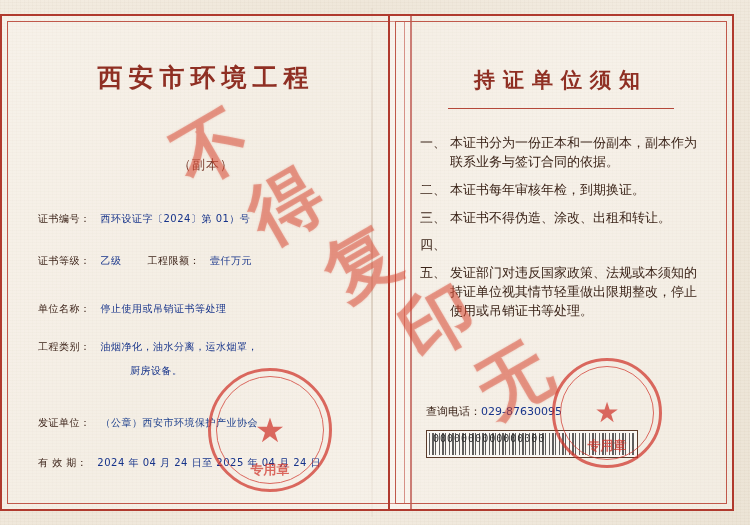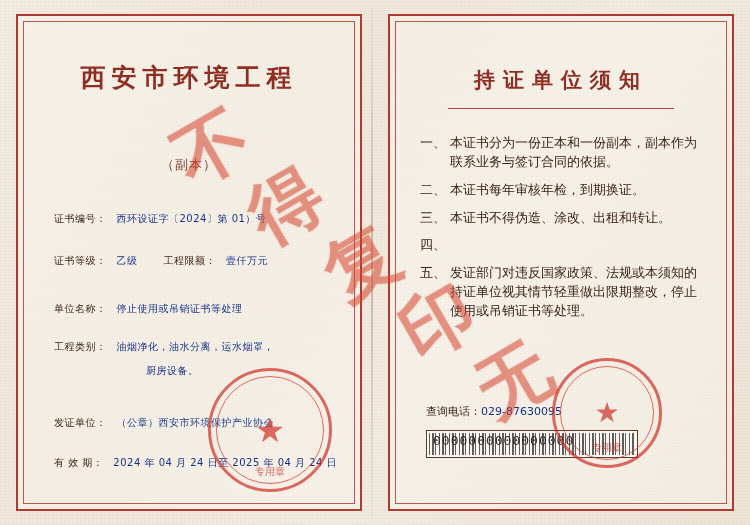--- a/index.html
+++ b/index.html
@@ -30,21 +30,21 @@
     pointer-events: none;
   }
   .page {
     position: absolute;
     top: 14px;
     bottom: 14px;
     border: 2px solid #b03a2e;
     box-sizing: border-box;
     background: rgba(255,253,248,0.35);
   }
-  .page-left { left: 16px; width: 346px; }
+  .page-left { left: 0; width: 412px; }
   .page-right { left: 388px; width: 346px; }
   .page-inner {
     position: absolute;
     inset: 5px;
     border: 1px solid #c0584a;
     box-sizing: border-box;
   }
   .spine {
     position: absolute;
     left: 371px;
@@ -168,21 +168,21 @@
     background-image: repeating-linear-gradient(90deg,
       #2b2b2b 0px, #2b2b2b 1px, transparent 1px, transparent 3px,
       #2b2b2b 3px, #2b2b2b 5px, transparent 5px, transparent 6px,
       #2b2b2b 6px, #2b2b2b 7px, transparent 7px, transparent 10px);
     opacity: 0.75;
   }
   .barcode-label {
     position: absolute;
     top: 2px;
     left: 6px;
-    font-size: 13px;
+    font-size: 10px;
     color: #2b2b2b;
     font-family: "DejaVu Sans Mono", monospace;
     letter-spacing: 1px;
     text-align: center;
   }
 
   
   .stamp {
     position: absolute;
     border-radius: 50%;
@@ -203,21 +203,22 @@
     transform: translate(-50%, -50%);
     color: #d0342a;
     line-height: 1;
   }
   .stamp .bottom-txt {
     position: absolute;
     left: 0; right: 0;
     bottom: 10px;
     text-align: center;
     color: #d0342a;
-    font-size: 10px;
+    font-size: 13px;
+    font-weight: bold;
   }
   .stamp-left {
     left: 208px;
     top: 368px;
     width: 118px;
     height: 118px;
   }
   .stamp-left .star { font-size: 34px; }
   .stamp-right {
     left: 552px;

